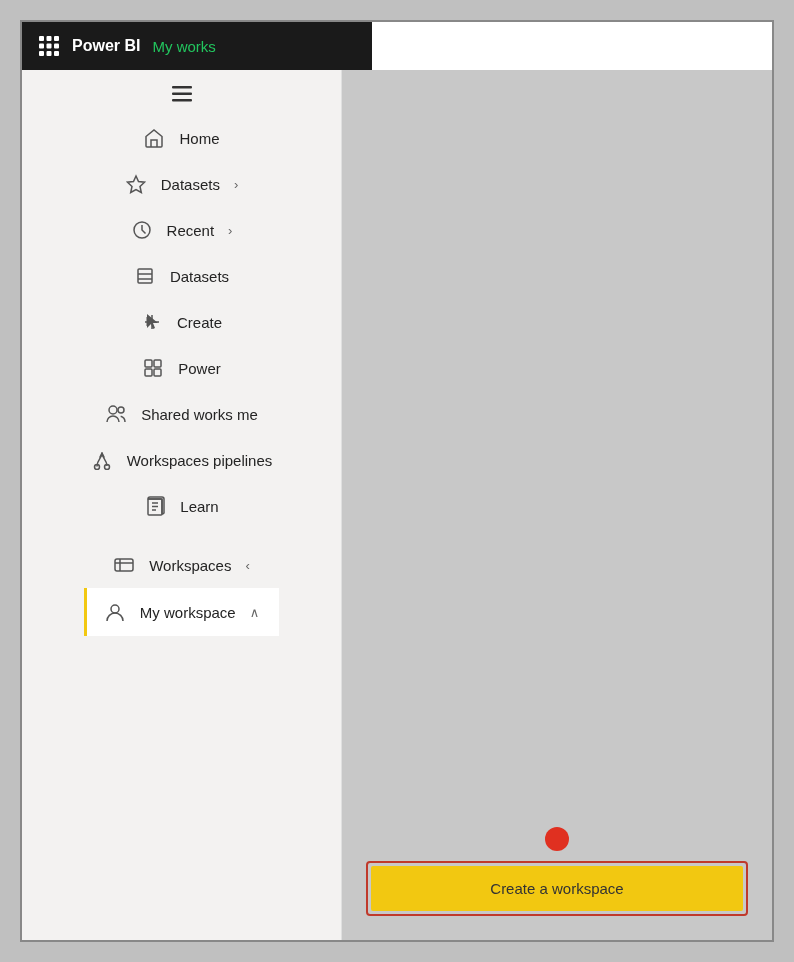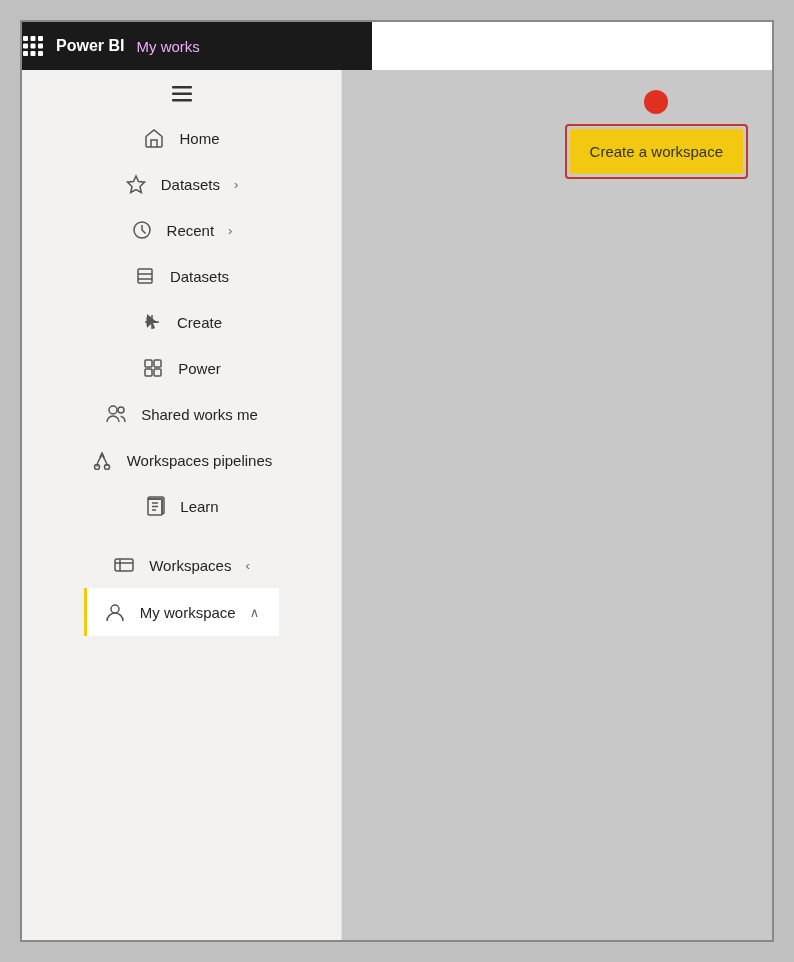--- a/index.html
+++ b/index.html
@@ -91,20 +91,21 @@
       background: #d0d0d0;
       margin: 6px 0;
     }
 
     
     .content-area {
       flex: 1;
       background: #fff;
       position: relative;
       display: flex;
+      flex-direction: column;
     }
 
     .gray-panel {
       background: #c8c8c8;
       flex: 1;
       position: relative;
     }
 
     
     .create-workspace-area {
@@ -144,37 +145,37 @@
       width: 100%;
       text-align: center;
       font-family: 'Segoe UI', Arial, sans-serif;
     }
   </style>
 </head>
 <body>
 
 <div class="outer-frame">
 
-  <div style="display:flex; flex-direction:row; height:48px; background:#1a1a1a; align-items:center; padding:0 0; gap:12px; flex-shrink:0; width:350px;">
+  <div style="display:flex; flex-direction:row; height:48px; background:#1a1a1a; align-items:center; padding:0 16px; gap:12px; flex-shrink:0; width:350px;">
     <span style="color:#fff; font-size:20px; cursor:pointer; display:grid; grid-template-columns:1fr 1fr 1fr; gap:2px; width:22px;">
 
       <svg width="22" height="22" viewBox="0 0 22 22" fill="white">
         <rect x="1" y="1" width="5" height="5" rx="1"></rect>
         <rect x="8.5" y="1" width="5" height="5" rx="1"></rect>
         <rect x="16" y="1" width="5" height="5" rx="1"></rect>
         <rect x="1" y="8.5" width="5" height="5" rx="1"></rect>
         <rect x="8.5" y="8.5" width="5" height="5" rx="1"></rect>
         <rect x="16" y="8.5" width="5" height="5" rx="1"></rect>
         <rect x="1" y="16" width="5" height="5" rx="1"></rect>
         <rect x="8.5" y="16" width="5" height="5" rx="1"></rect>
         <rect x="16" y="16" width="5" height="5" rx="1"></rect>
       </svg>
     </span>
     <span style="color:#fff; font-size:16px; font-weight:600;">Power BI</span>
-    <span style="color:#f0abfc; font-size:15px;">My works</span>
+    <span style="color:#22c55e; font-size:15px;">My works</span>
   </div>
 
   <div class="main-layout">
 
     <div class="sidebar">
 
       <div class="sidebar-hamburger">
         <svg width="20" height="16" viewBox="0 0 20 16">
           <rect y="0" width="20" height="2.5" rx="1" fill="#333"></rect>
           <rect y="6.5" width="20" height="2.5" rx="1" fill="#333"></rect>

